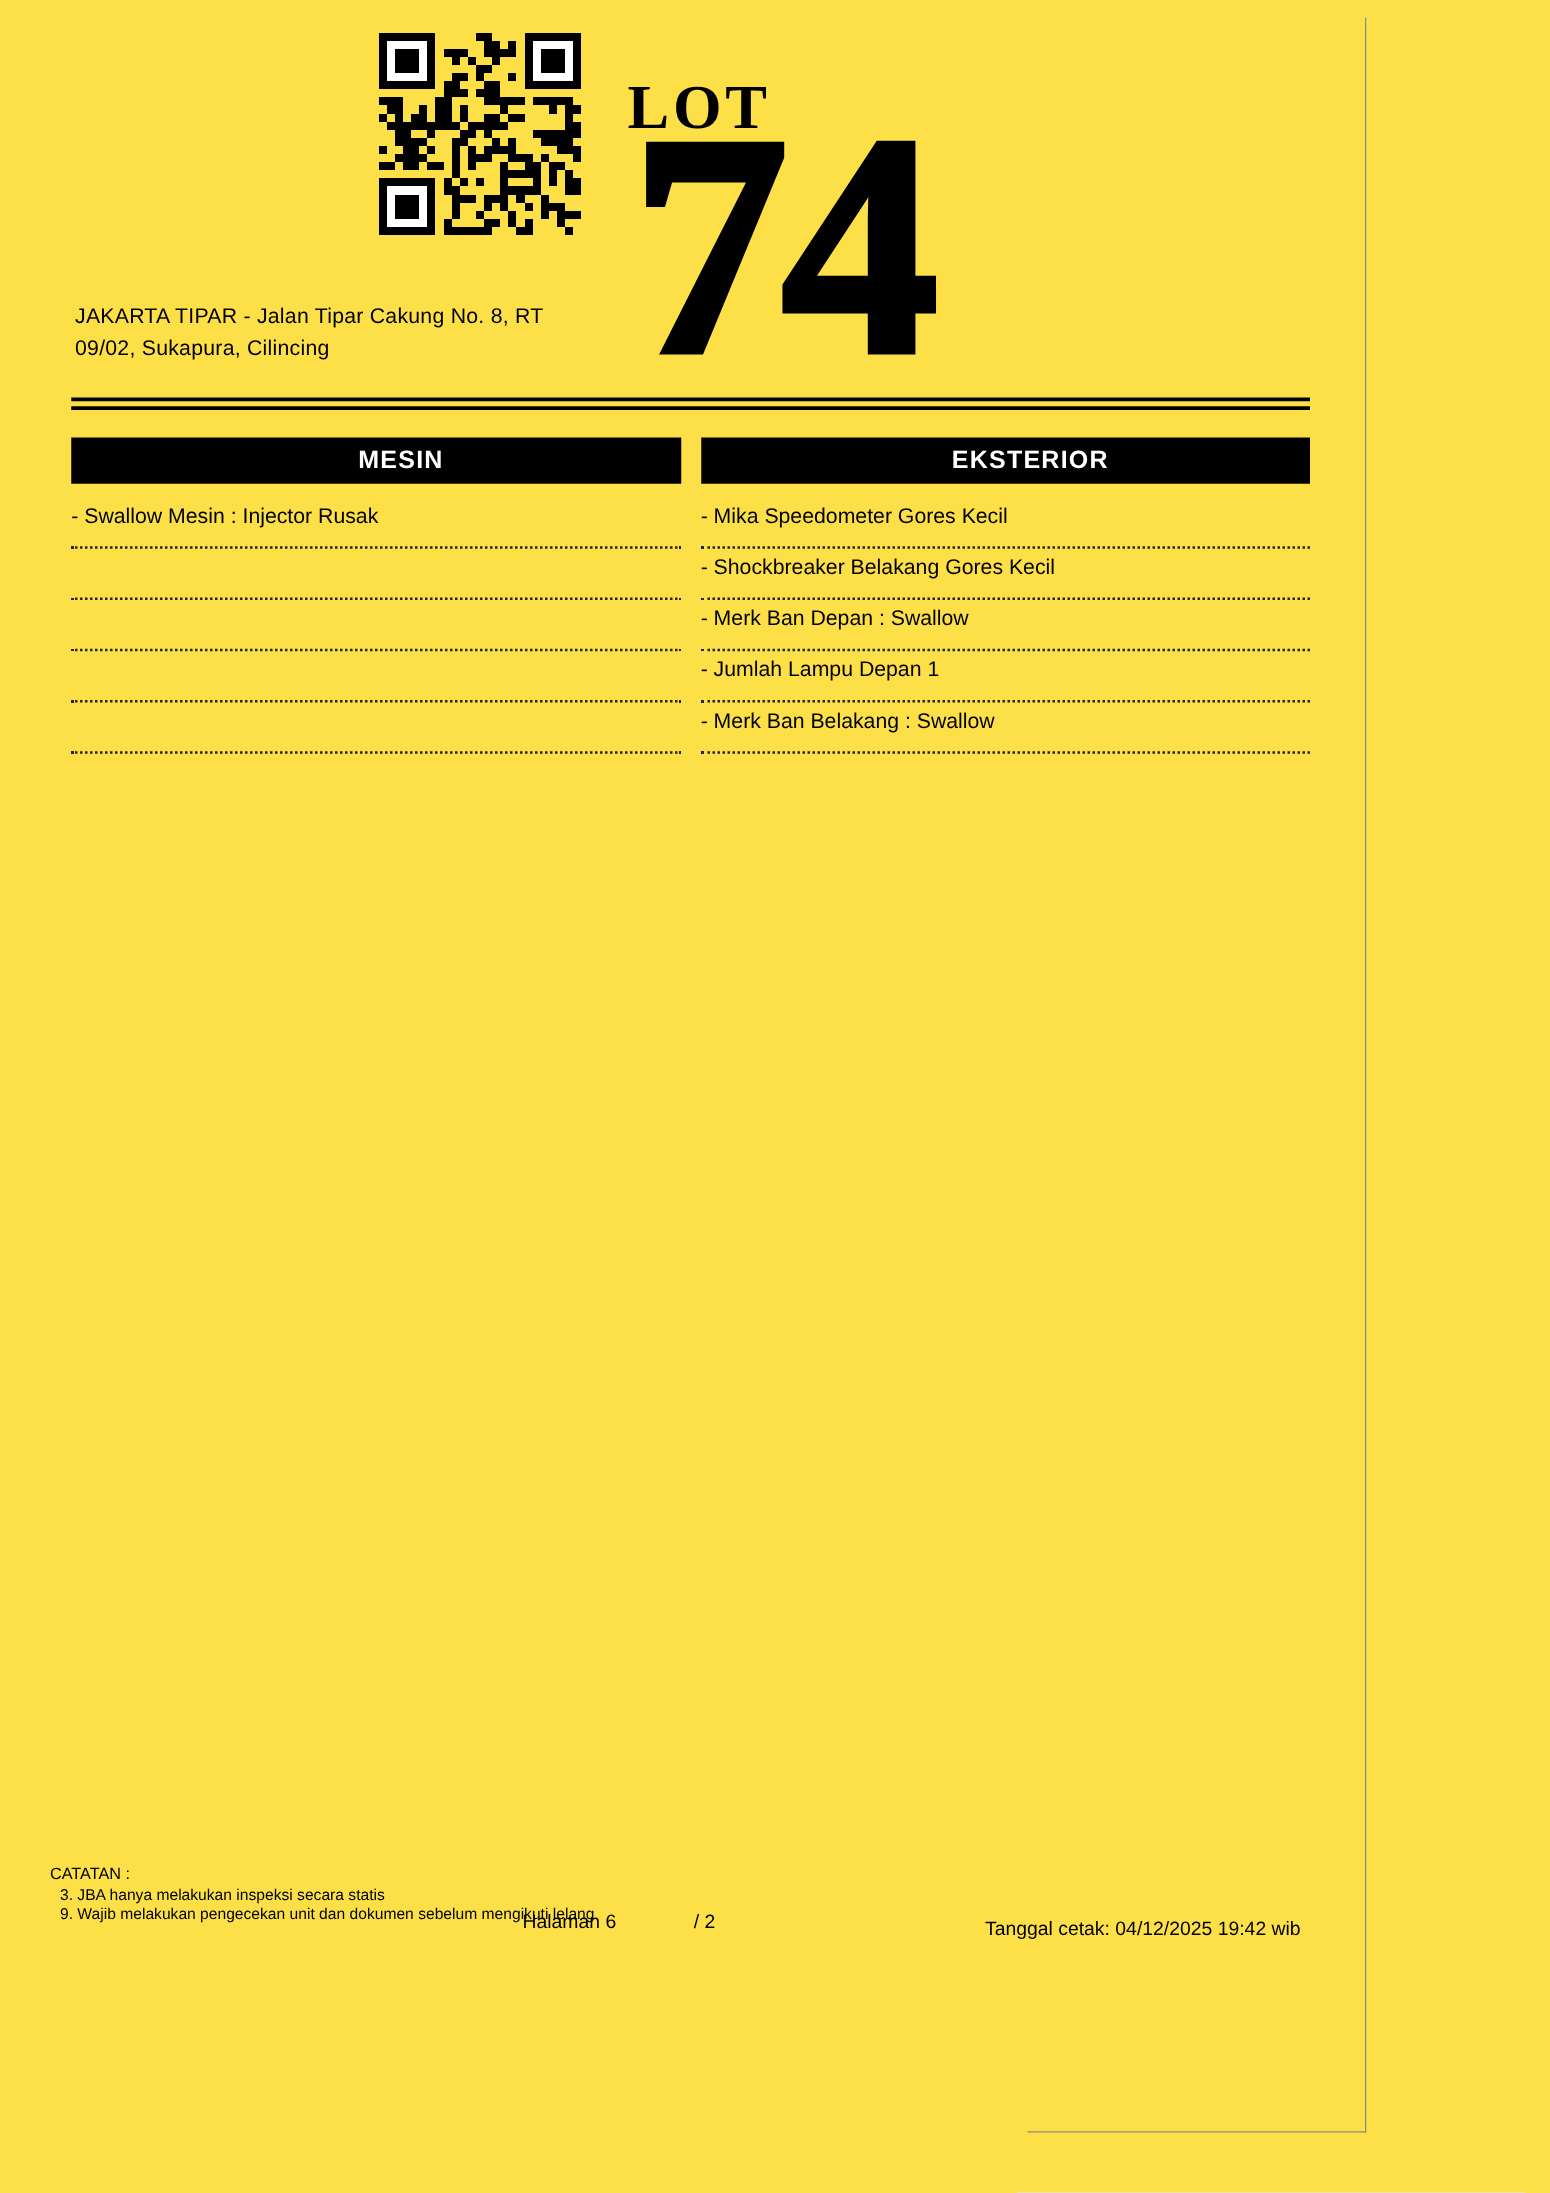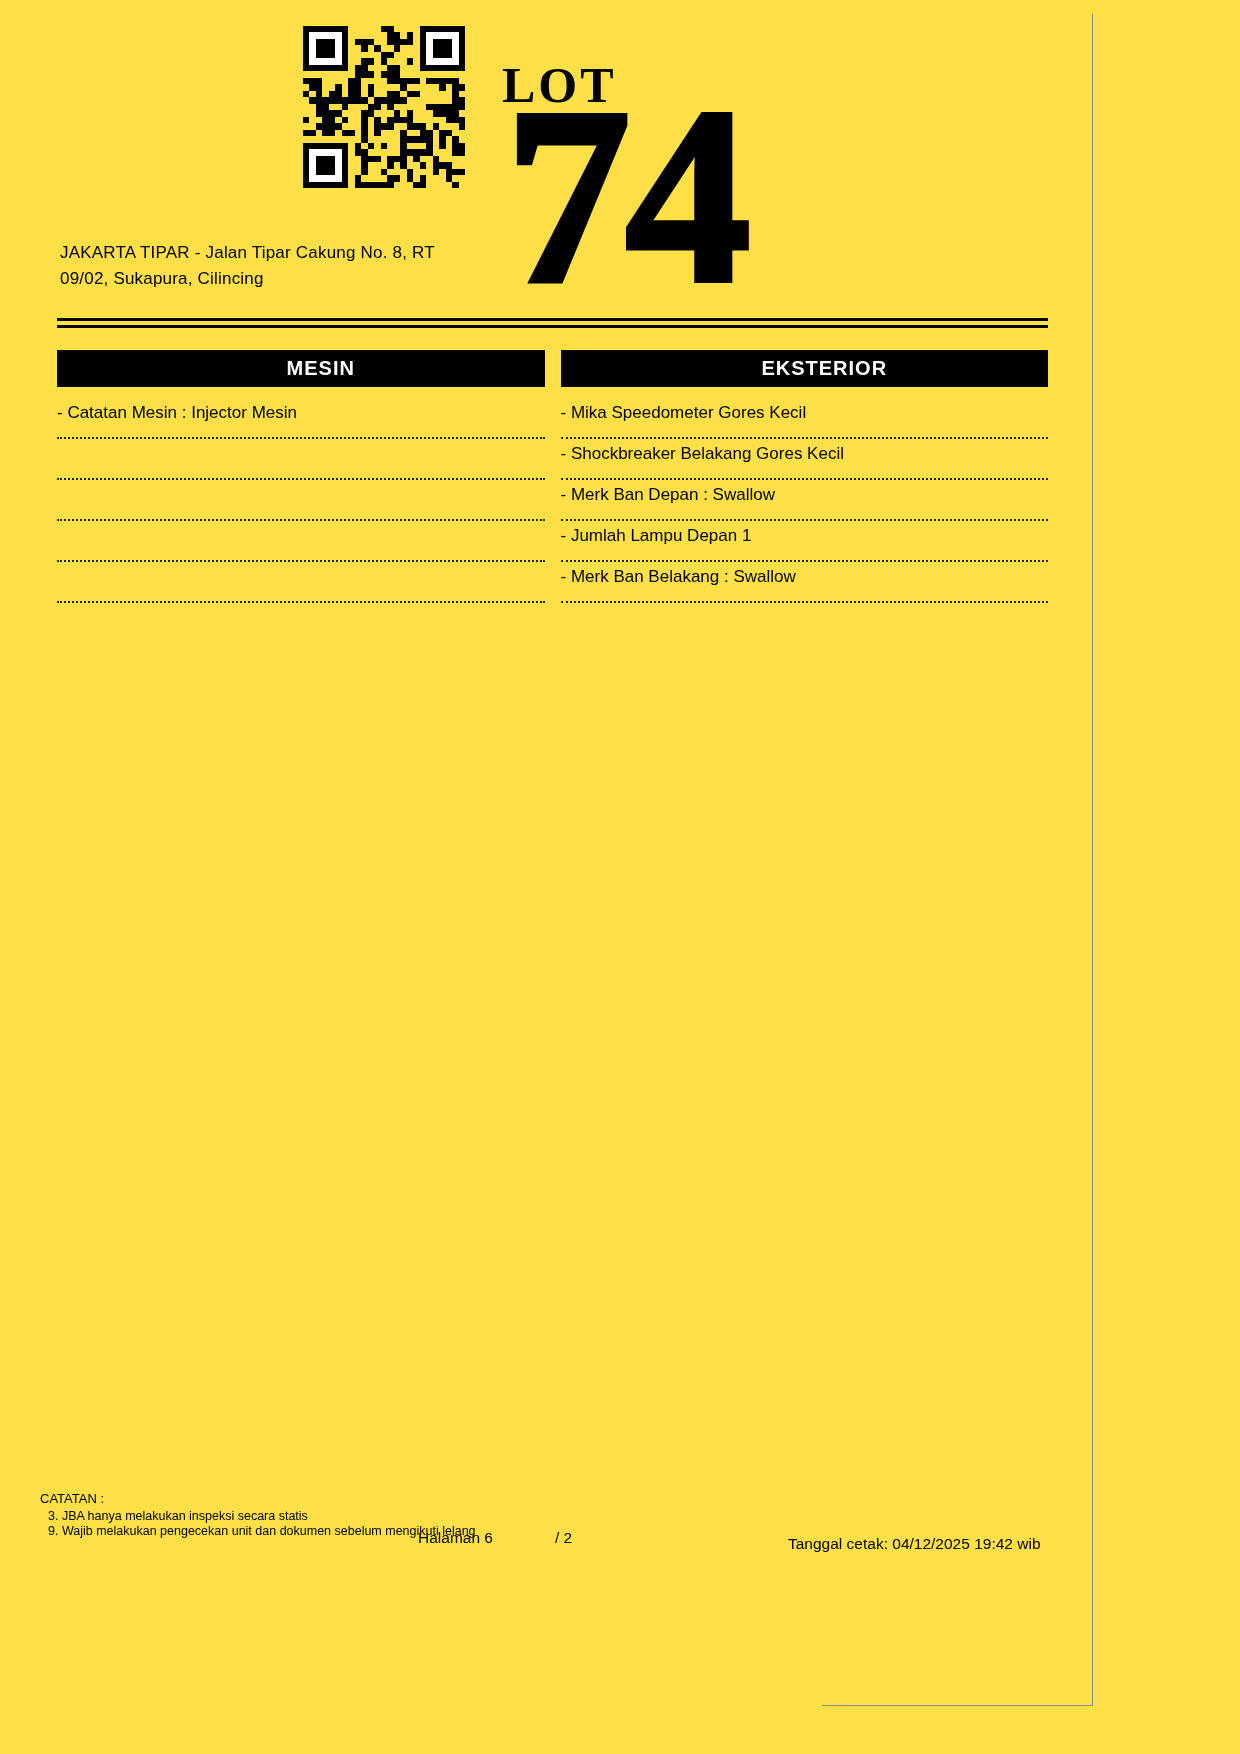--- a/index.html
+++ b/index.html
@@ -300,21 +300,21 @@
   <div class="double-rule">
     <div class="bar"></div>
     <div class="bar"></div>
   </div>
 
   <div class="columns">
 
     <section class="col">
       <div class="col-header">MESIN</div>
       <div class="rows">
-        <div class="row">- Catatan Mesin :  Injector Mesin</div>
+        <div class="row">- Swallow Mesin :  Injector Rusak</div>
         <div class="row"></div>
         <div class="row"></div>
         <div class="row"></div>
         <div class="row"></div>
       </div>
     </section>
 
     <section class="col">
       <div class="col-header">EKSTERIOR</div>
       <div class="rows">

